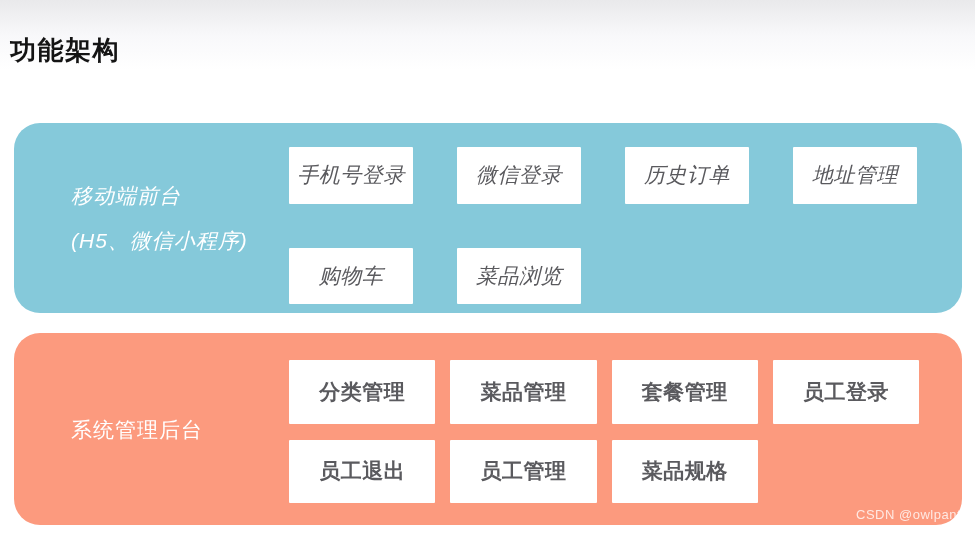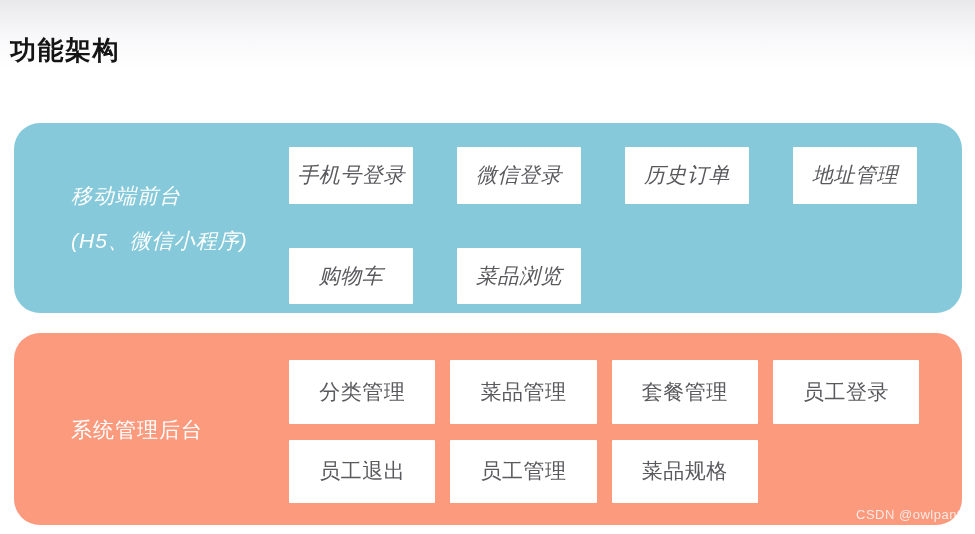--- a/index.html
+++ b/index.html
@@ -21,21 +21,21 @@
   .panel-label {
     width:275px; box-sizing:border-box; padding-left:57px;
     display:flex; flex-direction:column; justify-content:center;
     color:#ffffff; font-size:21px; line-height:45px; letter-spacing:1px;
   }
   .boxes {
     flex:1; display:grid; grid-template-columns:repeat(4,1fr);
     box-sizing:border-box;
   }
   .boxes-frontend { padding:24px 45px 9px 0; column-gap:15px; row-gap:17px;gap:44px; }
-  .boxes-backend  { padding:27px 43px 22px 0; column-gap:15px; row-gap:16px; }
+  .boxes-backend  { padding:27px 43px 22px 0; column-gap:15px; row-gap:16px;font-weight:bold; }
   .feature-box {
     background:#ffffff; border-radius:1px;
     display:flex; align-items:center; justify-content:center;
     font-size:21px; color:#5a5a5e; letter-spacing:0.5px;
     white-space:nowrap; overflow:hidden;
   }
   .watermark {
     position:absolute; right:14px; bottom:12px;
     font-size:13px; color:rgba(255,255,255,0.78); letter-spacing:0.5px;margin-top:36px;
   }

